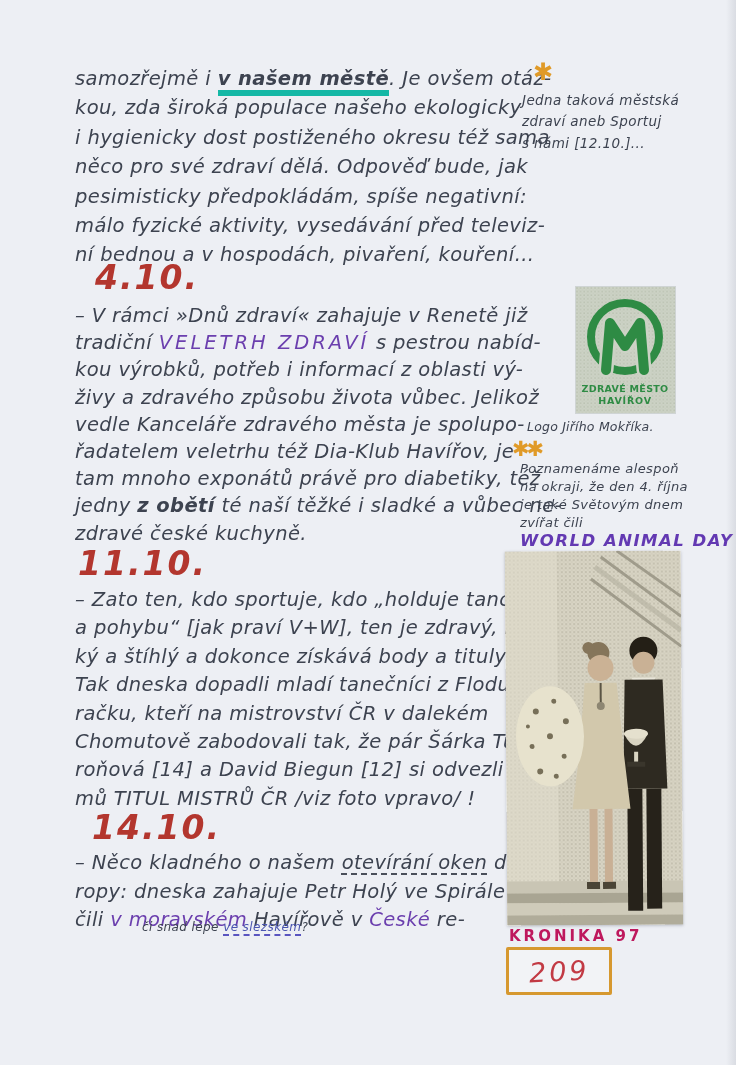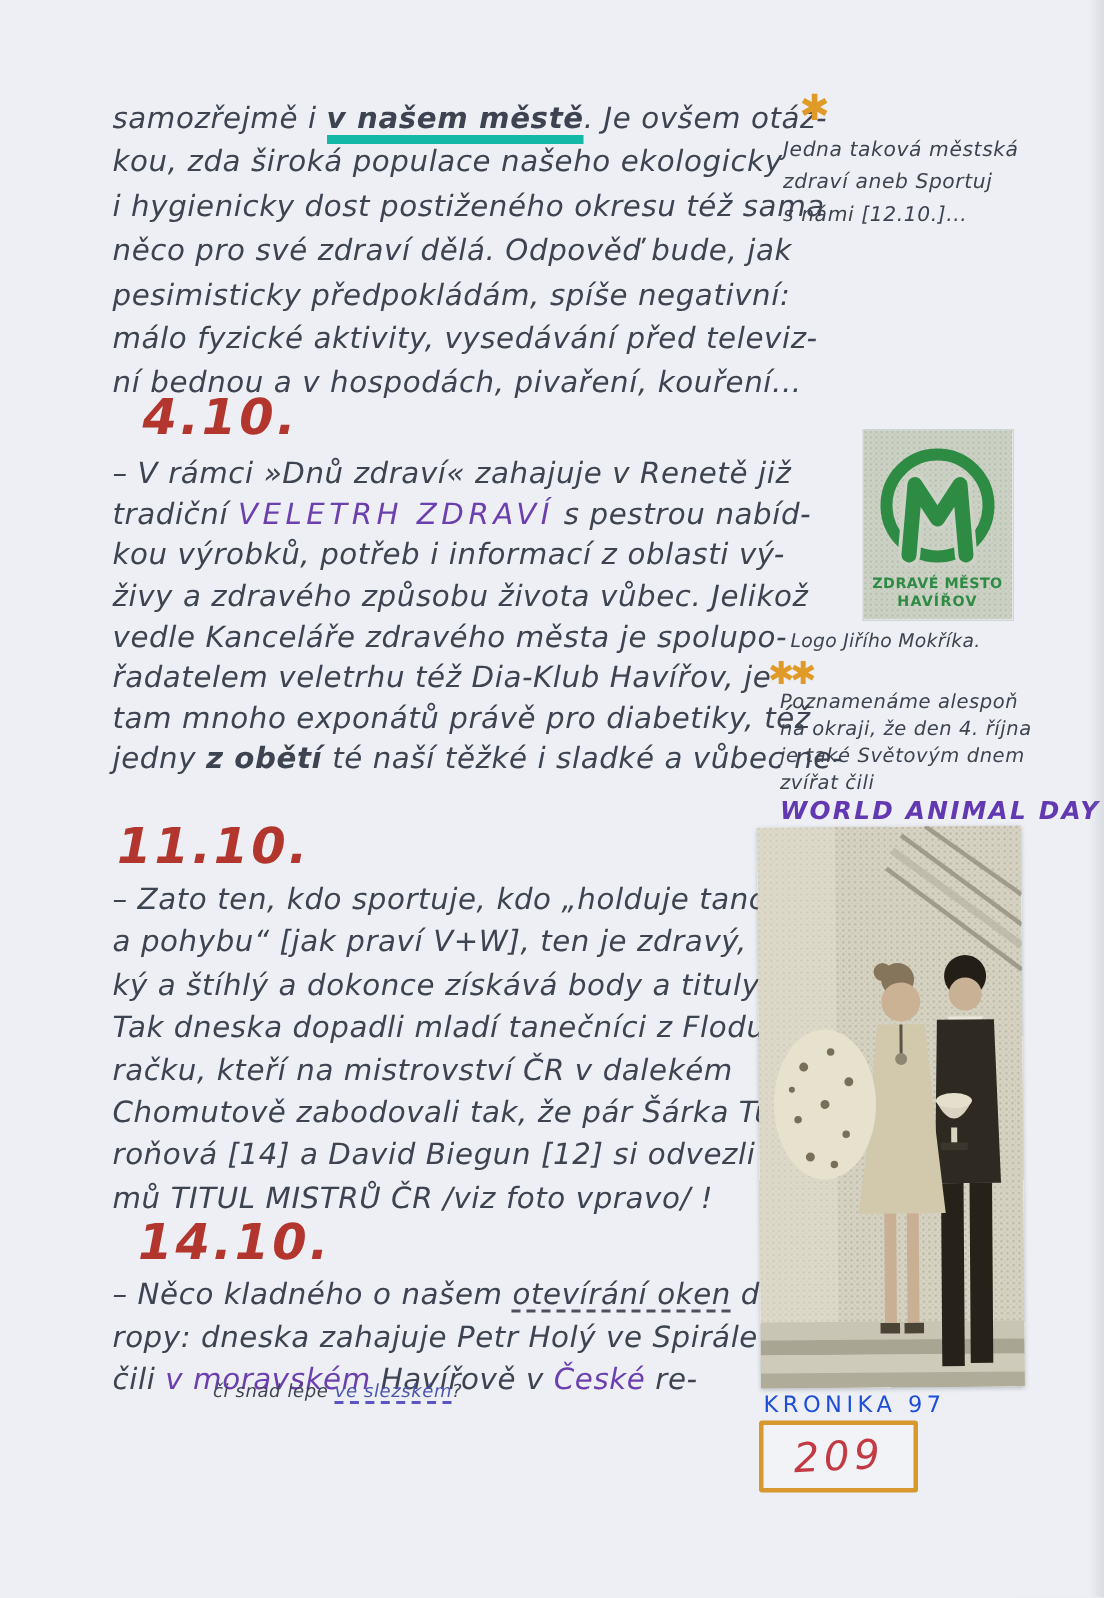--- a/index.html
+++ b/index.html
@@ -28,21 +28,21 @@
   .ul-dash-blue{text-decoration:underline dashed #5a55c0 2px;text-underline-offset:3px;}
   .marker{color:#e09a28;font-weight:bold;font-style:normal;}
   .m1{font-size:24px;}
   .m2{font-size:21px;letter-spacing:-3px;}
   .margin-note{font-size:13.5px;line-height:21.3px;width:210px;}
   .margin-note2{font-size:13px;line-height:18px;width:215px;}
   .wad{font-size:16.5px;font-weight:bold;color:#6339b2;letter-spacing:1.5px;font-style:italic;}
   .stamp{width:99px;height:126px;box-shadow:0 0 0 1px rgba(120,130,115,.25);}
   .caption{font-size:12.5px;letter-spacing:.2px;}
   .photo{width:176px;height:374px;transform:rotate(-.4deg);box-shadow:0 1px 3px rgba(90,95,110,.35);}
-  .kronika{font-size:15px;font-weight:400;letter-spacing:3px;color:#1d4ed8;font-style:normal;}
+  .kronika{font-size:15px;font-weight:700;letter-spacing:3px;color:#be185d;font-style:normal;}
   .pagebox{width:100px;height:42px;border:3.5px solid #d6982f;border-radius:2px;background:#f2f3f6;
     display:flex;align-items:center;justify-content:center;}
   .pagenum{font-size:27px;font-style:italic;color:#c23a44;letter-spacing:3px;transform:rotate(-3deg);font-weight:500;}
 </style>
 </head>
 <body>
 
 <div class="page">
 
   <div class="abs hw para intro" style="left:75px;top:64px;">
@@ -59,20 +59,21 @@
 
   <div class="abs hw para p2" style="left:75px;top:302px;">
     <div class="line">– V rámci »Dnů zdraví« zahajuje v Renetě již</div>
     <div class="line"><span>tradiční </span><span class="purple caps-sp">VELETRH ZDRAVÍ</span><span> s pestrou nabíd-</span></div>
     <div class="line">kou výrobků, potřeb i informací z oblasti vý-</div>
     <div class="line">živy a zdravého způsobu života vůbec. Jelikož</div>
     <div class="line">vedle Kanceláře zdravého města je spolupo-</div>
     <div class="line">řadatelem veletrhu též Dia-Klub Havířov, je</div>
     <div class="line">tam mnoho exponátů právě pro diabetiky, též</div>
     <div class="line"><span>jedny </span><span class="bold">z obětí</span><span> té naší těžké i sladké a vůbec ne-</span></div>
+    <div class="line">zdravé české kuchyně.</div>
   </div>
 
   <div class="abs date-heading" style="left:78px;top:544px;">11.10.</div>
 
   <div class="abs hw para p3" style="left:75px;top:586px;">
     <div class="line">– Zato ten, kdo sportuje, kdo „holduje tanci</div>
     <div class="line">a pohybu“ [jak praví V+W], ten je zdravý, hez-</div>
     <div class="line">ký a štíhlý a dokonce získává body a tituly.</div>
     <div class="line">Tak dneska dopadli mladí tanečníci z Flodu-</div>
     <div class="line">račku, kteří na mistrovství  ČR v dalekém</div>

